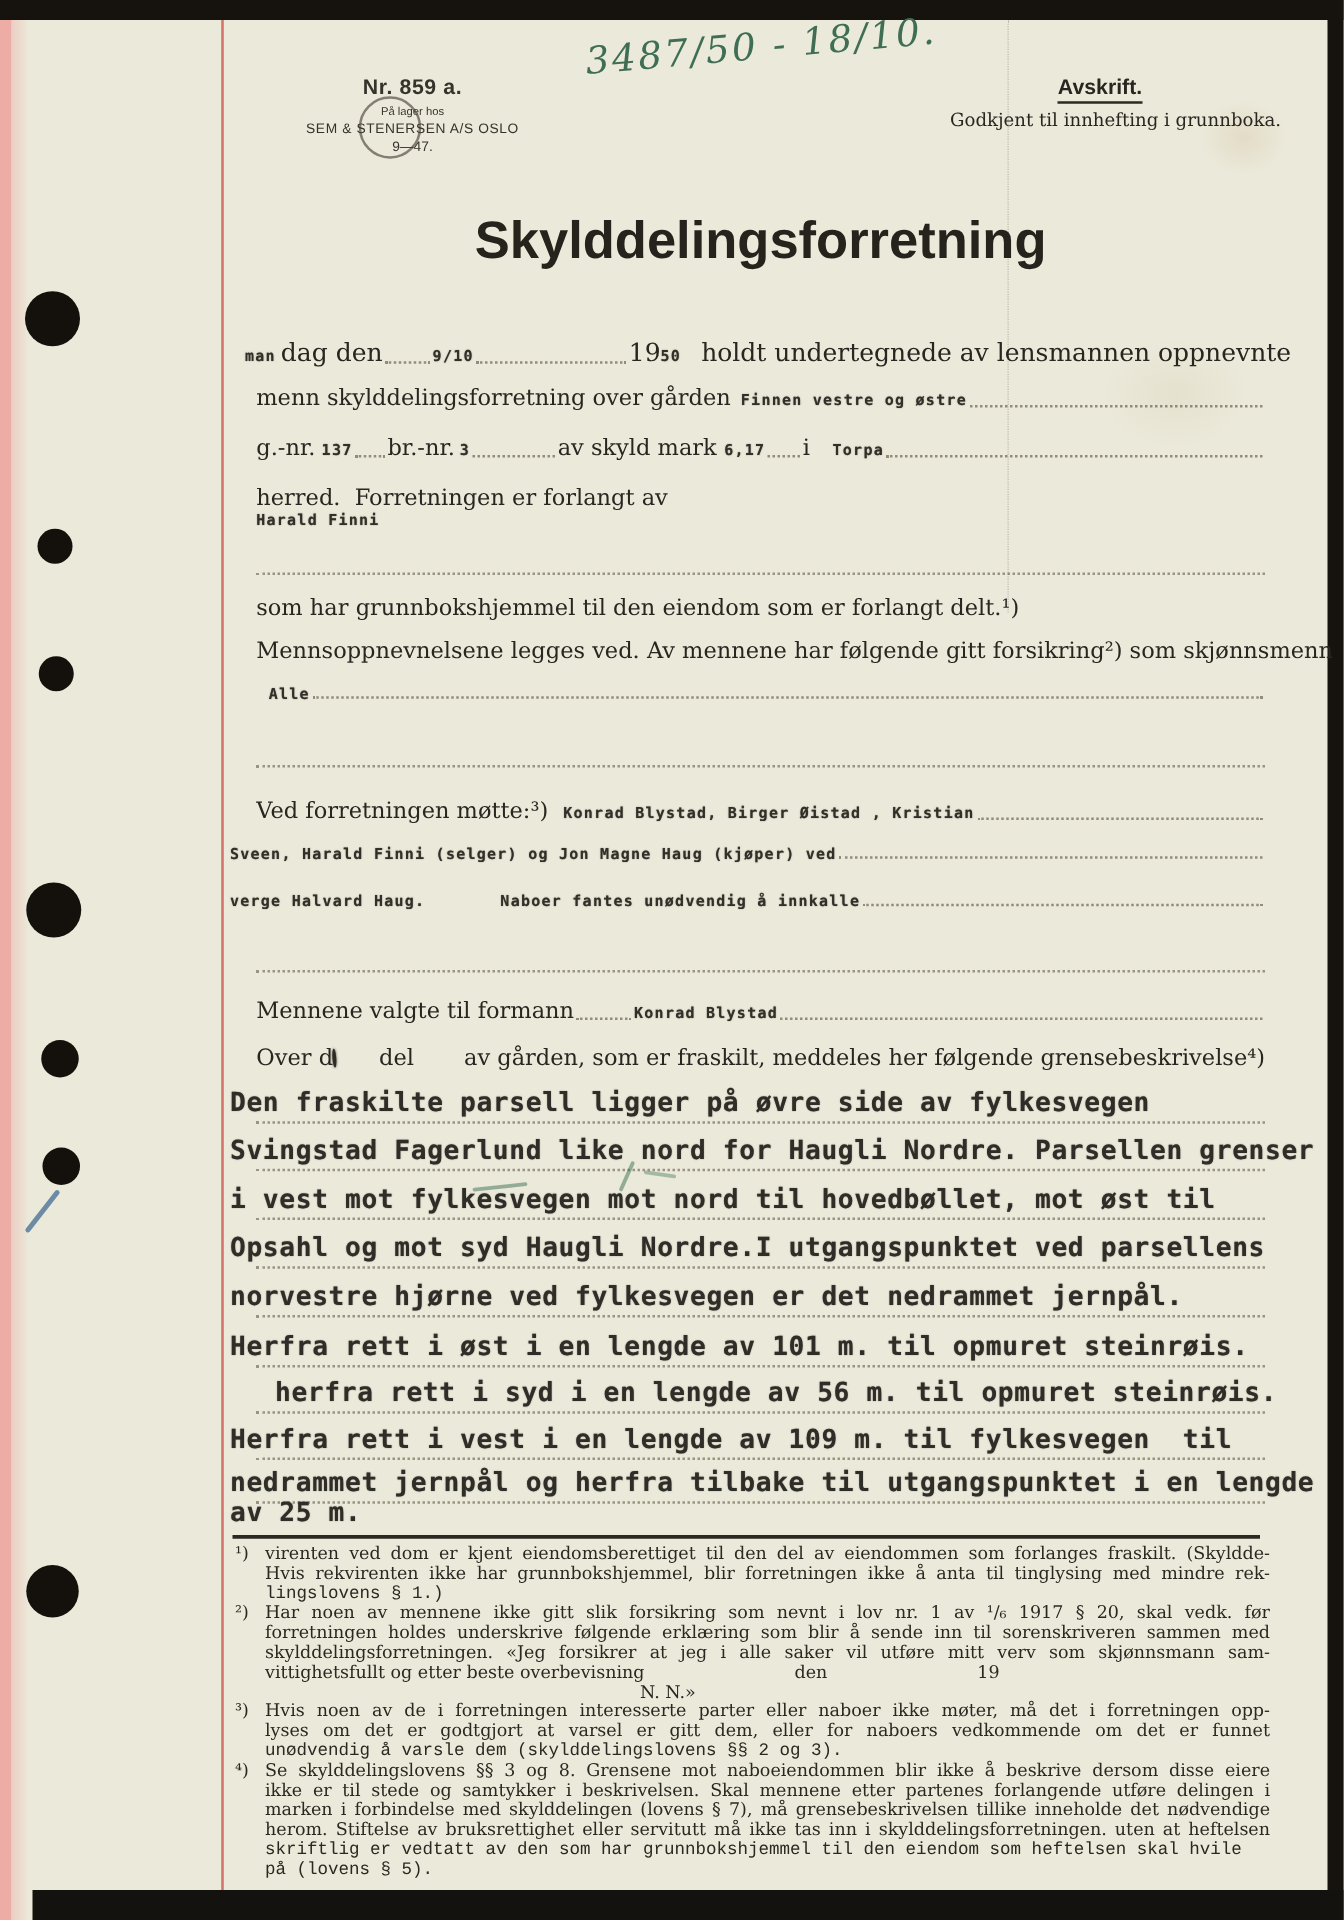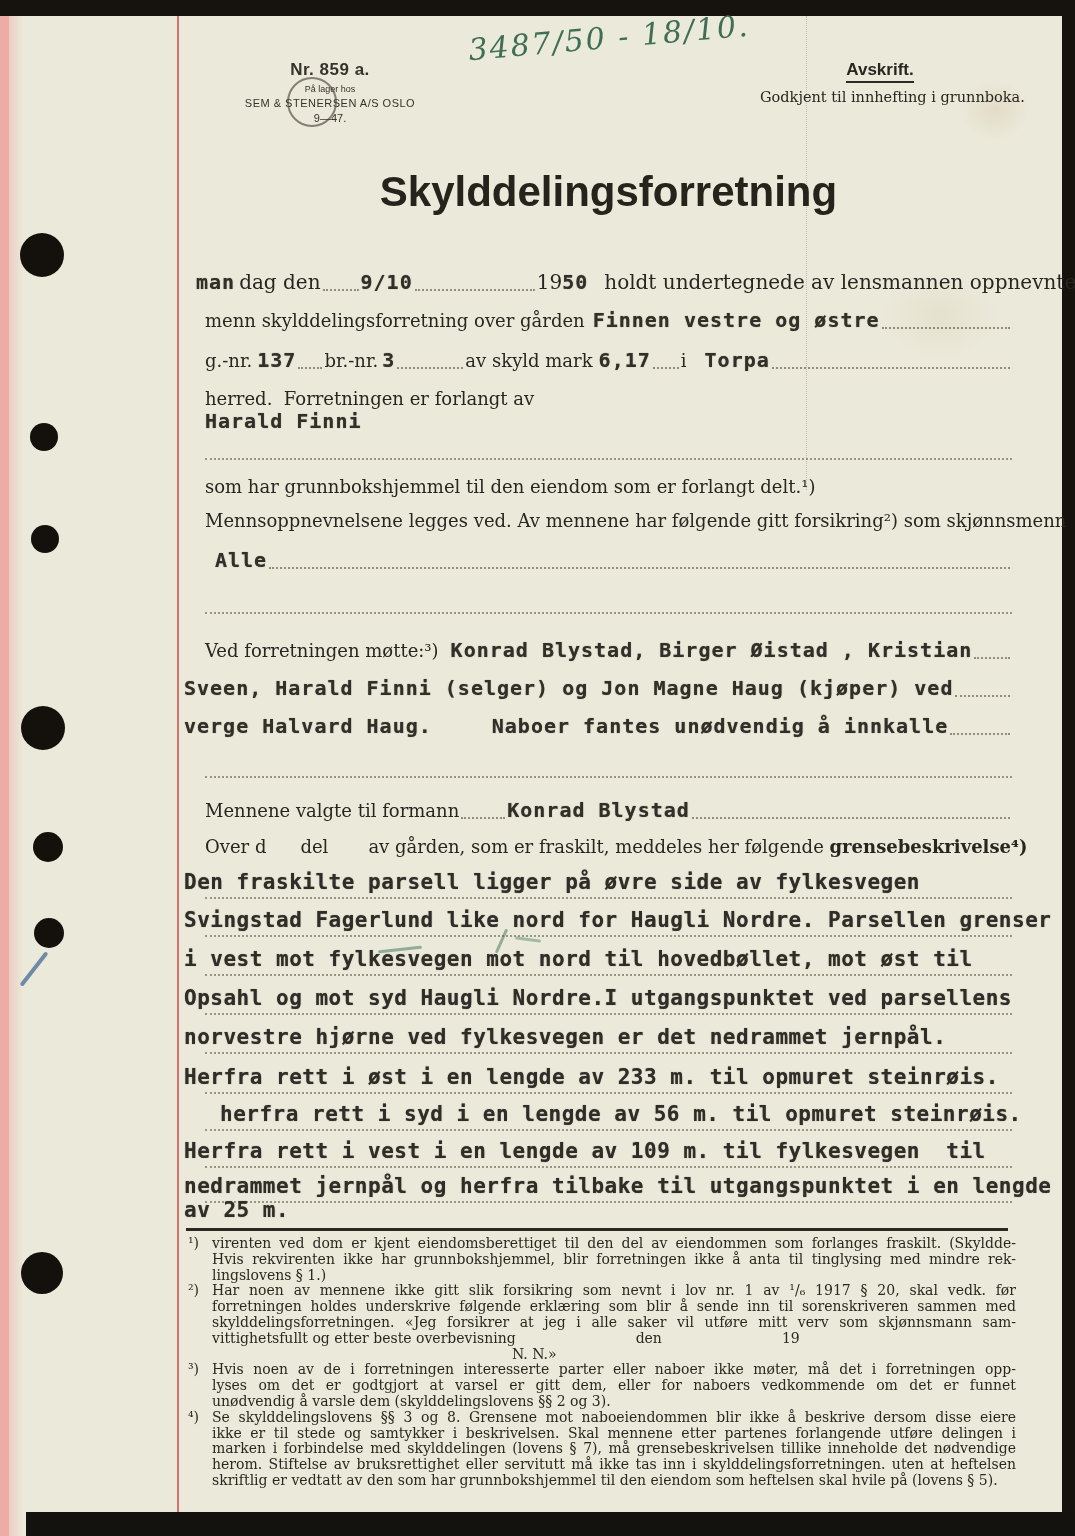--- a/index.html
+++ b/index.html
@@ -38,42 +38,42 @@
     display:inline-block;border-bottom:2px solid #2c2922;padding-bottom:1px;}
   .hdr-right .god{font-size:14.5px;margin-top:6px;white-space:pre;}
   .title{position:absolute;left:205px;width:807px;top:168px;text-align:center;
     font-family:"Liberation Sans",sans-serif;font-weight:bold;font-size:42px;
     color:#26231d;letter-spacing:0;margin:0;}
 
   
   .row{position:absolute;left:205px;width:807px;display:flex;align-items:baseline;white-space:pre;}
   .p{font-size:18px;}
   .p20{font-size:20px;}
-  .pb{font-weight:bold;}
-  .t{font-family:"DejaVu Sans Mono",monospace;font-weight:bold;font-size:20px;color:#312f28;
+  .pb{font-weight:normal;}
+  .t{font-family:"DejaVu Sans Mono",monospace;font-weight:bold;font-size:12px;color:#312f28;
     letter-spacing:1px;text-shadow:0 0 1px rgba(49,47,40,.65);}
   .dfill{flex:1 1 auto;align-self:flex-end;margin:0 2px 3px 2px;height:0;
     border-bottom:2px dotted rgba(88,78,60,.6);}
   .dspace{flex:0 0 auto;align-self:flex-end;margin:0 2px 3px 2px;height:0;
     border-bottom:2px dotted rgba(88,78,60,.6);}
   .gap{flex:0 0 auto;}
   .drule{position:absolute;left:205px;width:807px;height:0;border-bottom:2px dotted rgba(88,78,60,.55);}
   .desc{position:absolute;left:184px;white-space:pre;font-family:"DejaVu Sans Mono",monospace;
     font-weight:bold;font-size:21px;letter-spacing:.5px;color:#2f2d27;
     text-shadow:0 0 1px rgba(47,45,39,.6);}
   .solid-line{position:absolute;left:186px;width:822px;height:0;border-bottom:3px solid #2b2822;}
   .blot{display:inline-block;width:26px;height:15px;background:#2e2b24;border-radius:50%;
     align-self:center;transform:rotate(-4deg);box-shadow:0 0 2px #2e2b24;}
 
   
   .fns{position:absolute;left:186px;top:1236px;width:830px;font-size:14px;line-height:15.8px;color:#2a2821;}
   .fn{position:relative;padding-left:26px;}
   .fn .mk{position:absolute;left:2px;top:0;}
   .fl{text-align:justify;text-align-last:justify;}
-  .fl-last{text-align:left;}
+  .fl-last{text-align:left;font-family:Liberation Mono, monospace;}
   .fn-tail{display:flex;white-space:pre;}
   .fn-tail .mid{margin-left:120px;}
   .fn-tail .right{margin-left:120px;}
   .fn-sig{margin-left:300px;}
 
   
   .blue-mark{position:absolute;left:32px;top:948px;width:4px;height:42px;background:#587a9c;
     opacity:.85;transform:rotate(38deg);border-radius:3px;}
   .green-smudge1{position:absolute;left:378px;top:948px;width:44px;height:3px;
     background:rgba(58,112,82,.5);transform:rotate(-6deg);border-radius:2px;}
@@ -227,21 +227,21 @@
   <div class="desc" style="top:870px;">Den fraskilte parsell ligger på øvre side av fylkesvegen</div>
   <div class="drule" style="top:897px;"></div>
   <div class="desc" style="top:908px;">Svingstad Fagerlund like nord for Haugli Nordre. Parsellen grenser</div>
   <div class="drule" style="top:935px;"></div>
   <div class="desc" style="top:947px;">i vest mot fylkesvegen mot nord til hovedbøllet, mot øst til</div>
   <div class="drule" style="top:974px;"></div>
   <div class="desc" style="top:986px;">Opsahl og mot syd Haugli Nordre.I utgangspunktet ved parsellens</div>
   <div class="drule" style="top:1013px;"></div>
   <div class="desc" style="top:1025px;">norvestre hjørne ved fylkesvegen er det nedrammet jernpål.</div>
   <div class="drule" style="top:1052px;"></div>
-  <div class="desc" style="top:1065px;">Herfra rett i øst i en lengde av 233 m. til opmuret steinrøis.</div>
+  <div class="desc" style="top:1065px;">Herfra rett i øst i en lengde av 101 m. til opmuret steinrøis.</div>
   <div class="drule" style="top:1092px;"></div>
   <div class="desc" style="top:1102px;margin-left:36px;">herfra rett i syd i en lengde av 56 m. til opmuret steinrøis.</div>
   <div class="drule" style="top:1129px;"></div>
   <div class="desc" style="top:1139px;text-align:right;">Herfra rett i vest i en lengde av 109 m. til fylkesvegen  til</div>
   <div class="drule" style="top:1166px;"></div>
   <div class="desc" style="top:1174px;">nedrammet jernpål og herfra tilbake til utgangspunktet i en lengde</div>
   <div class="drule" style="top:1201px;"></div>
   <div class="desc" style="top:1198px;">av 25 m.</div>
   <div class="solid-line" style="top:1228px;"></div>
 

